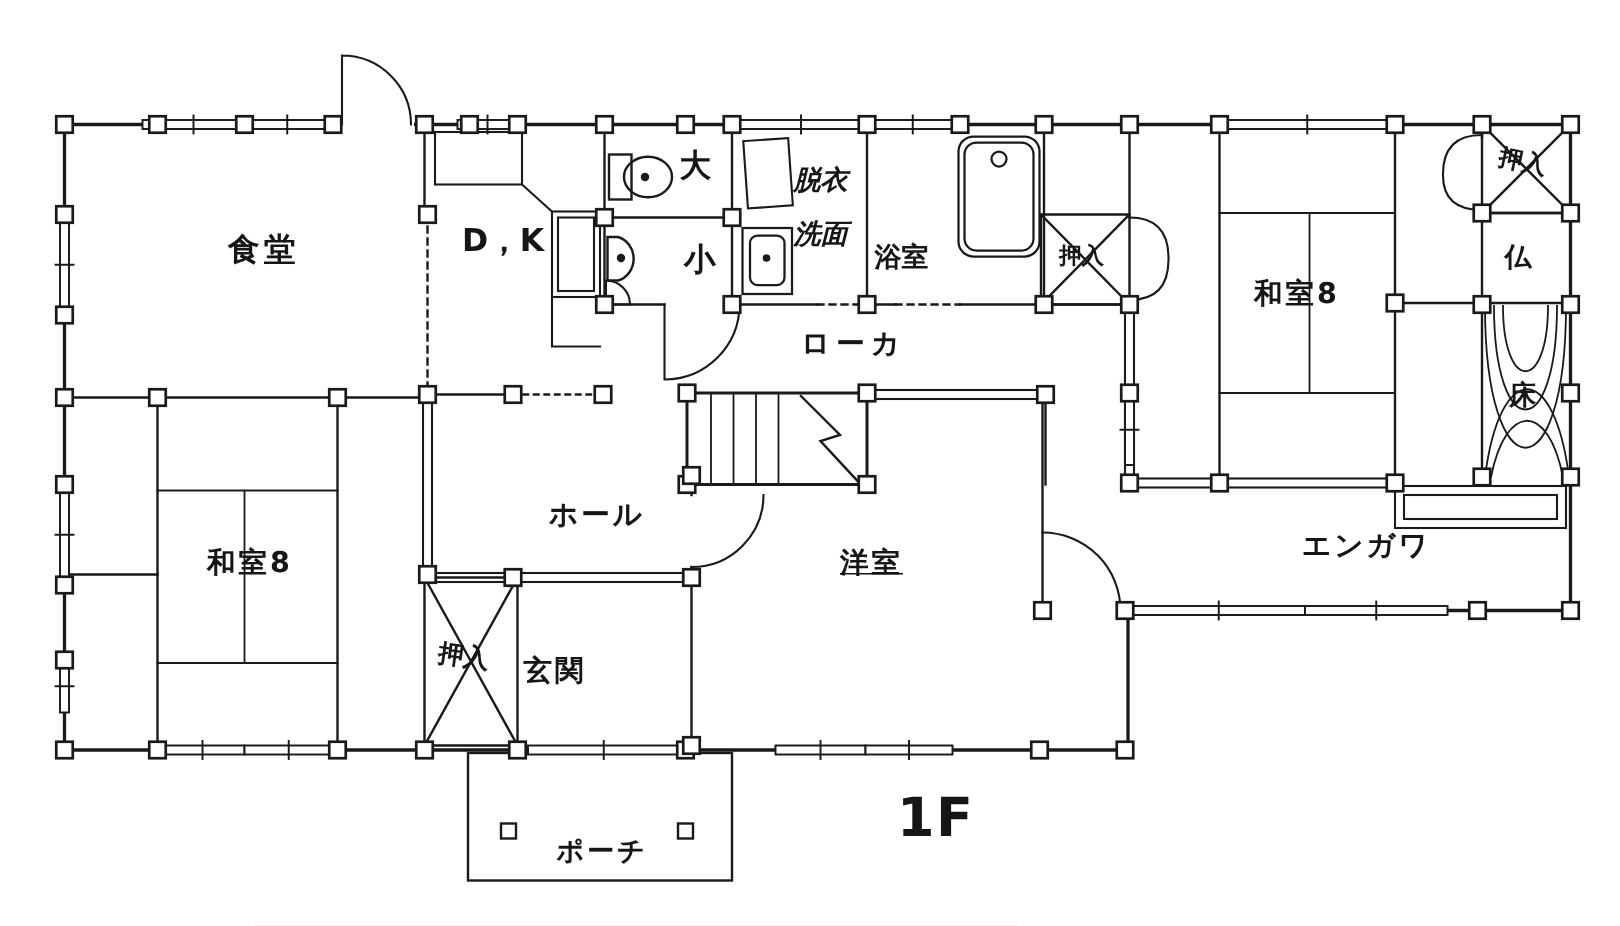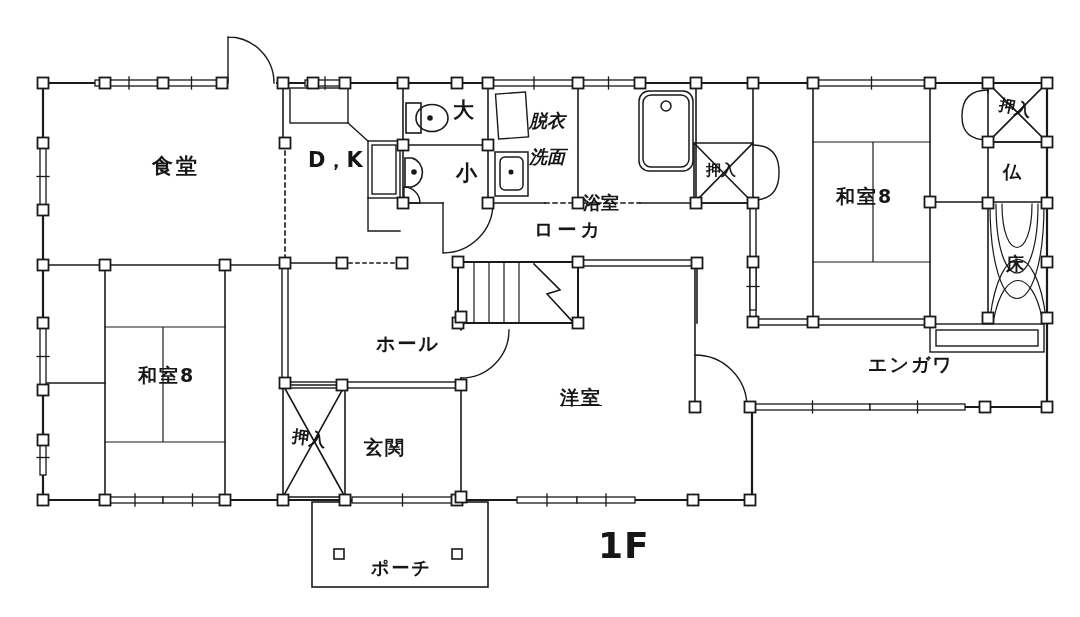--- a/index.html
+++ b/index.html
@@ -14,33 +14,33 @@
   }
   .fs21{font-size:21px;} .fs19{font-size:19px;} .fs18{font-size:18px;}
   .fs17{font-size:17px;} .fs16{font-size:16px;} .fs15{font-size:15px;}
   .ls2{letter-spacing:2px;} .ls3{letter-spacing:3px;} .ls4{letter-spacing:4px;text-align:right;}
   #lbl-dining{left:152px;top:156px;}
   #lbl-dk{left:308px;top:150px;}
   #lbl-wc-large{left:453px;top:100px;}
   #lbl-wc-small{left:456px;top:163px;}
   #lbl-dressing{left:529px;top:112px;font-style:italic;}
   #lbl-washstand{left:529px;top:148px;font-style:italic;}
-  #lbl-bath{left:583px;top:163px;margin-top:31px;}
+  #lbl-bath{left:583px;top:163px;}
   #lbl-corridor{left:534px;top:220px;}
   #lbl-closet-mid{left:706px;top:163px;}
   #lbl-washitsu-right{left:836px;top:187px;}
   #lbl-closet-tr{left:999px;top:100px;transform:rotate(12deg);}
   #lbl-butsuma{left:1003px;top:163px;}
   #lbl-tokonoma{left:1006px;top:255px;}
   #lbl-engawa{left:868px;top:355px;}
   #lbl-washitsu-left{left:138px;top:366px;}
-  #lbl-hall{left:376px;top:334px;}
+  #lbl-hall{left:366px;top:334px;}
   #lbl-closet-bottom{left:292px;top:430px;transform:rotate(8deg);}
-  #lbl-entrance{left:364px;top:438px;}
-  #lbl-western{left:560px;top:388px;text-decoration:underline;}
+  #lbl-entrance{left:349px;top:438px;}
+  #lbl-western{left:560px;top:366px;text-decoration:underline;}
   #lbl-porch{left:371px;top:534px;margin-top:25px;}
   #lbl-floor{left:598px;top:528px;font-size:36px;letter-spacing:1px;}
 </style>
 </head>
 <body>
 
 <div id="canvas">
 
   <svg id="drawing" width="1080" height="617" viewBox="0 0 1080 617" fill="none" stroke="#1a1a1a" stroke-width="1.6" stroke-linecap="square">
 

